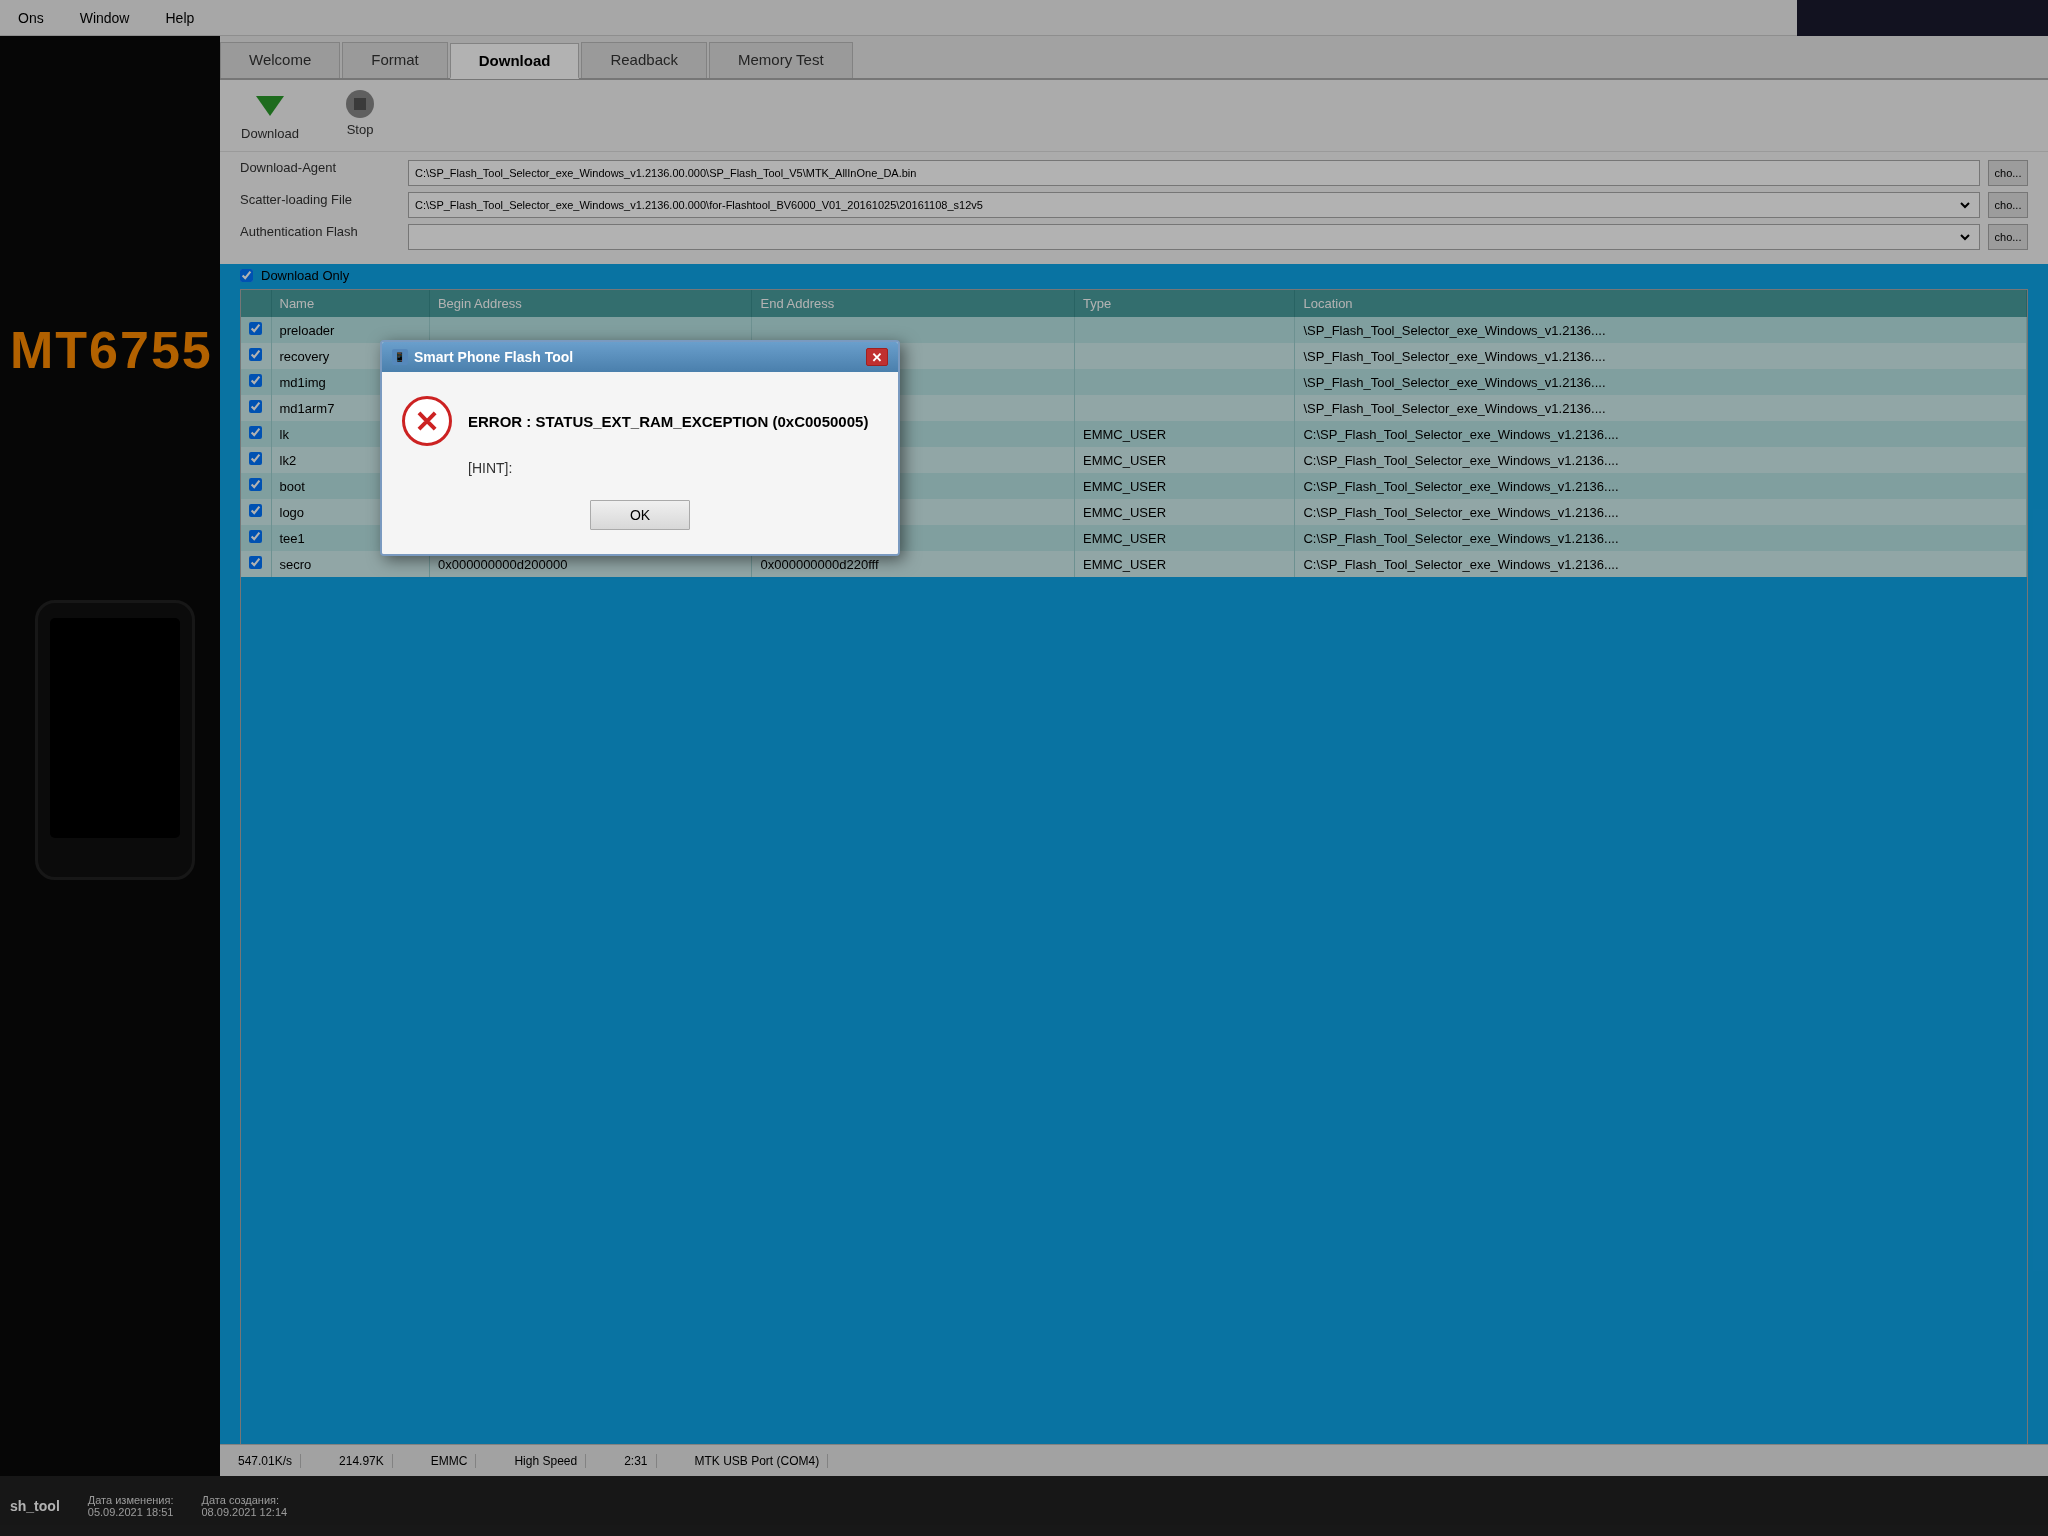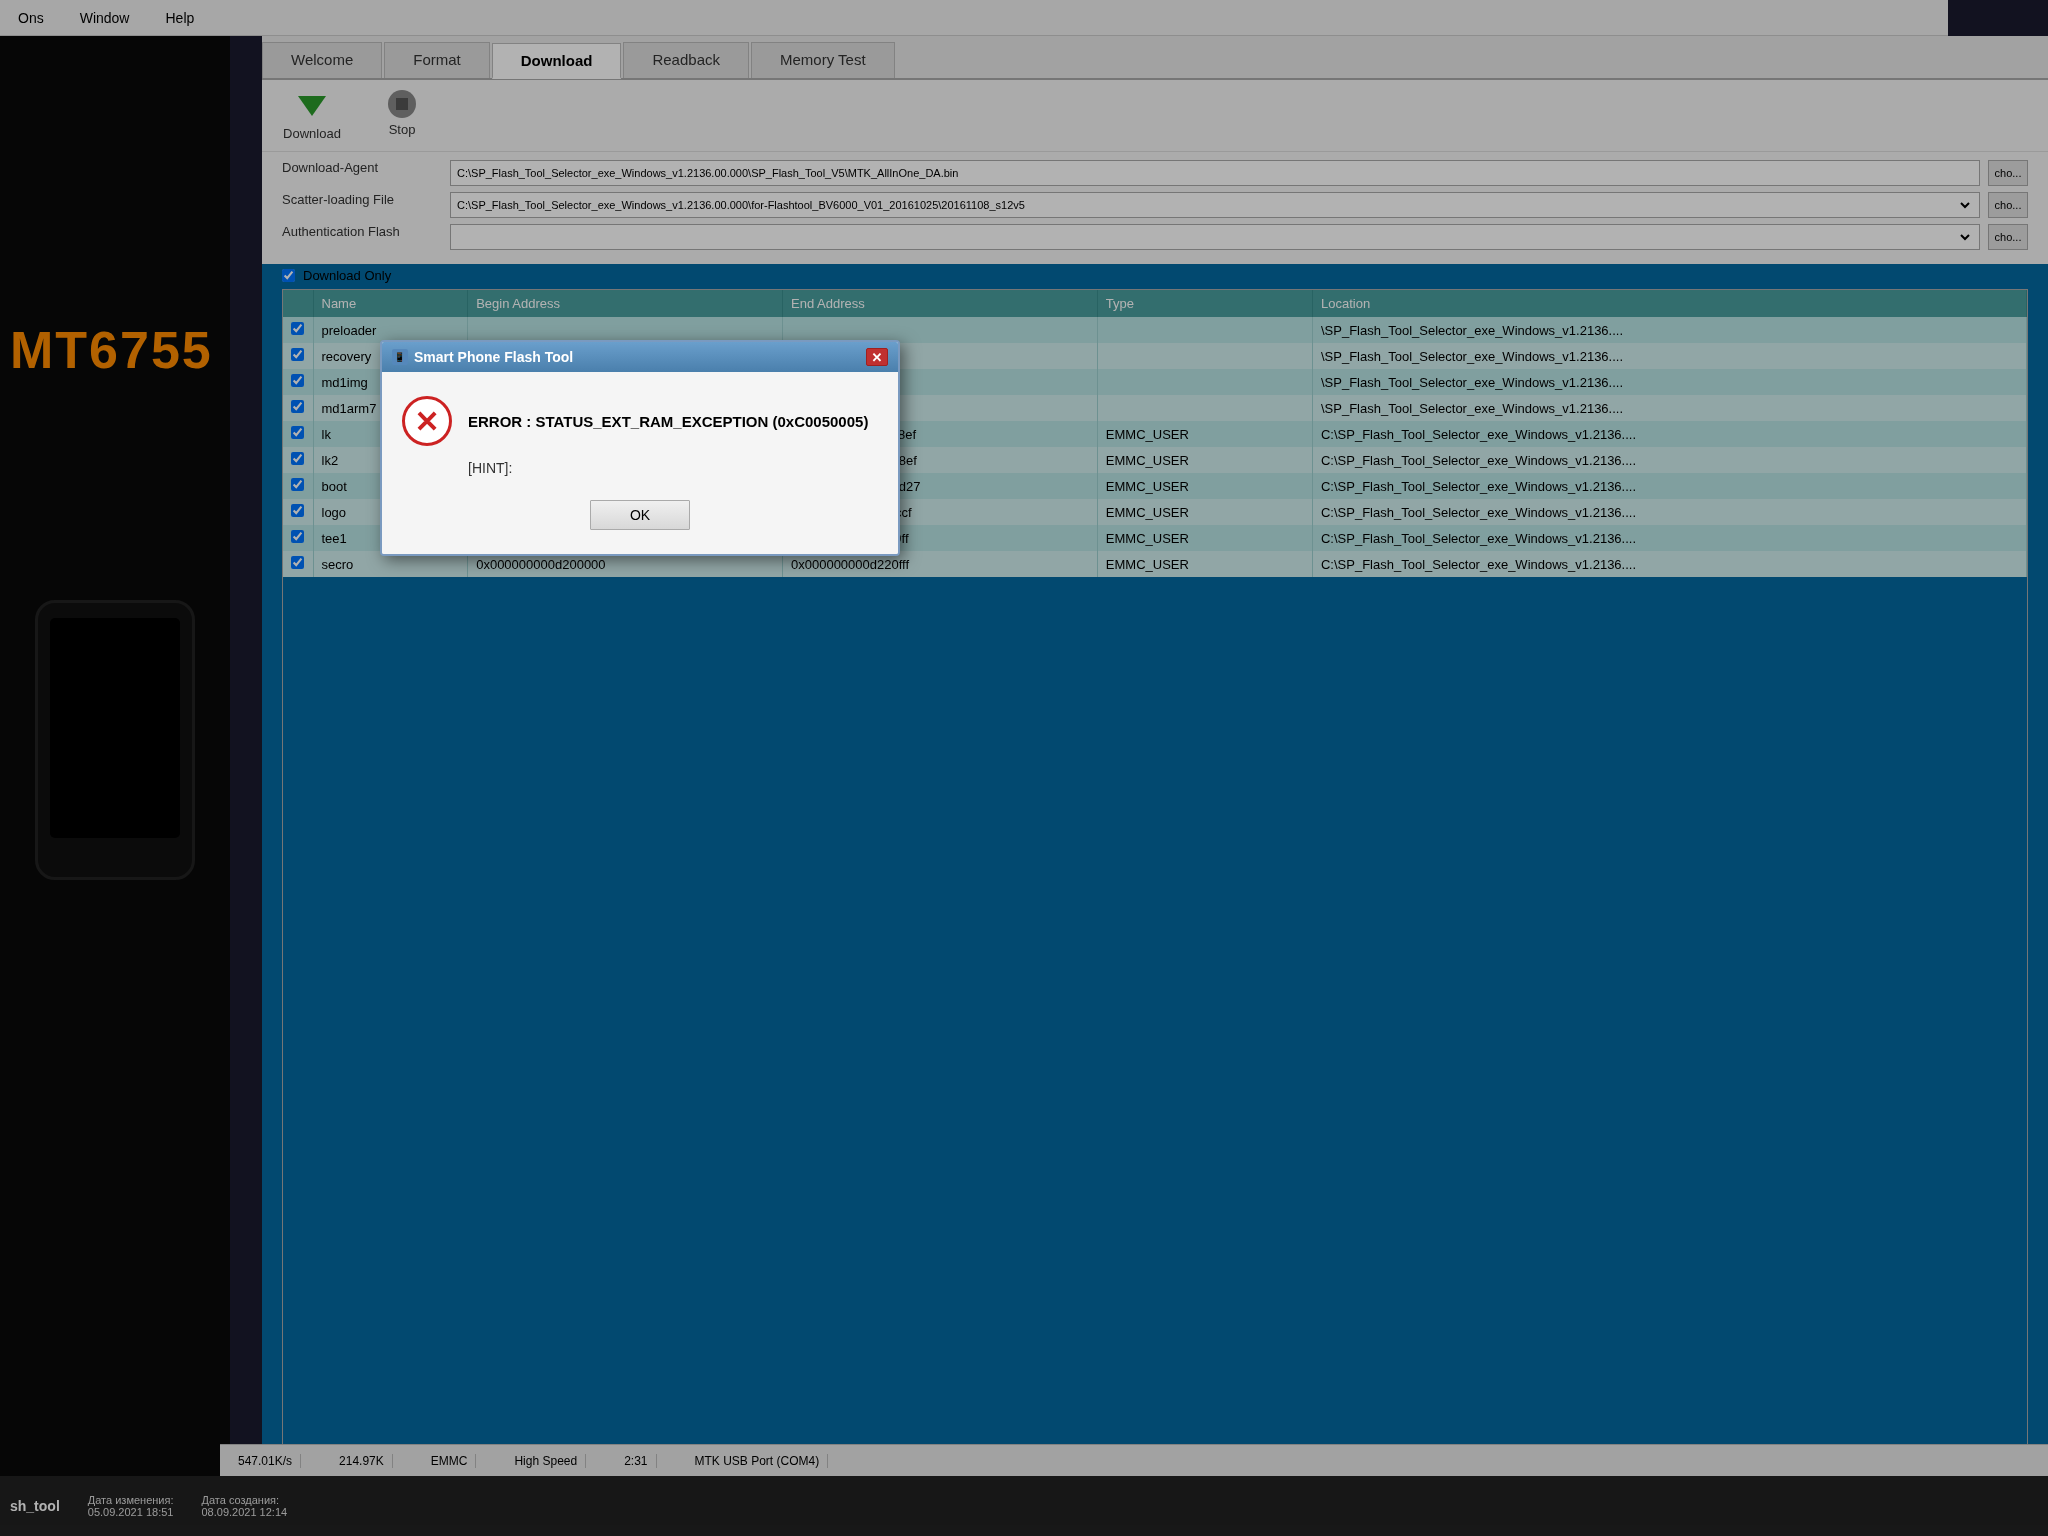--- a/index.html
+++ b/index.html
@@ -49,21 +49,21 @@
       font-weight: bold;
       letter-spacing: 2px;
       padding-left: 10px;
     }
 
     
     .menubar {
       position: absolute;
       left: 0;
       top: 0;
-      width: 1948px;
+      width: 1797px;
       height: 36px;
       background: #f0f0f0;
       display: flex;
       align-items: center;
       gap: 20px;
       padding-left: 10px;
       font-size: 14px;
       color: #000;
       border-bottom: 1px solid #ccc;
       z-index: 10;
@@ -73,24 +73,23 @@
       padding: 4px 8px;
     }
 
     
     .main-window {
       position: absolute;
       left: 220px;
       top: 36px;
       right: 0;
       bottom: 60px;
-      background: #0369a1;
+      background: #0ea5e9;
       display: flex;
       flex-direction: column;
-      margin-left: 42px;
     }
 
     
     .tab-bar {
       display: flex;
       background: #e8e8e8;
       border-bottom: 2px solid #aaa;
       padding-top: 6px;
     }
     .tab {

